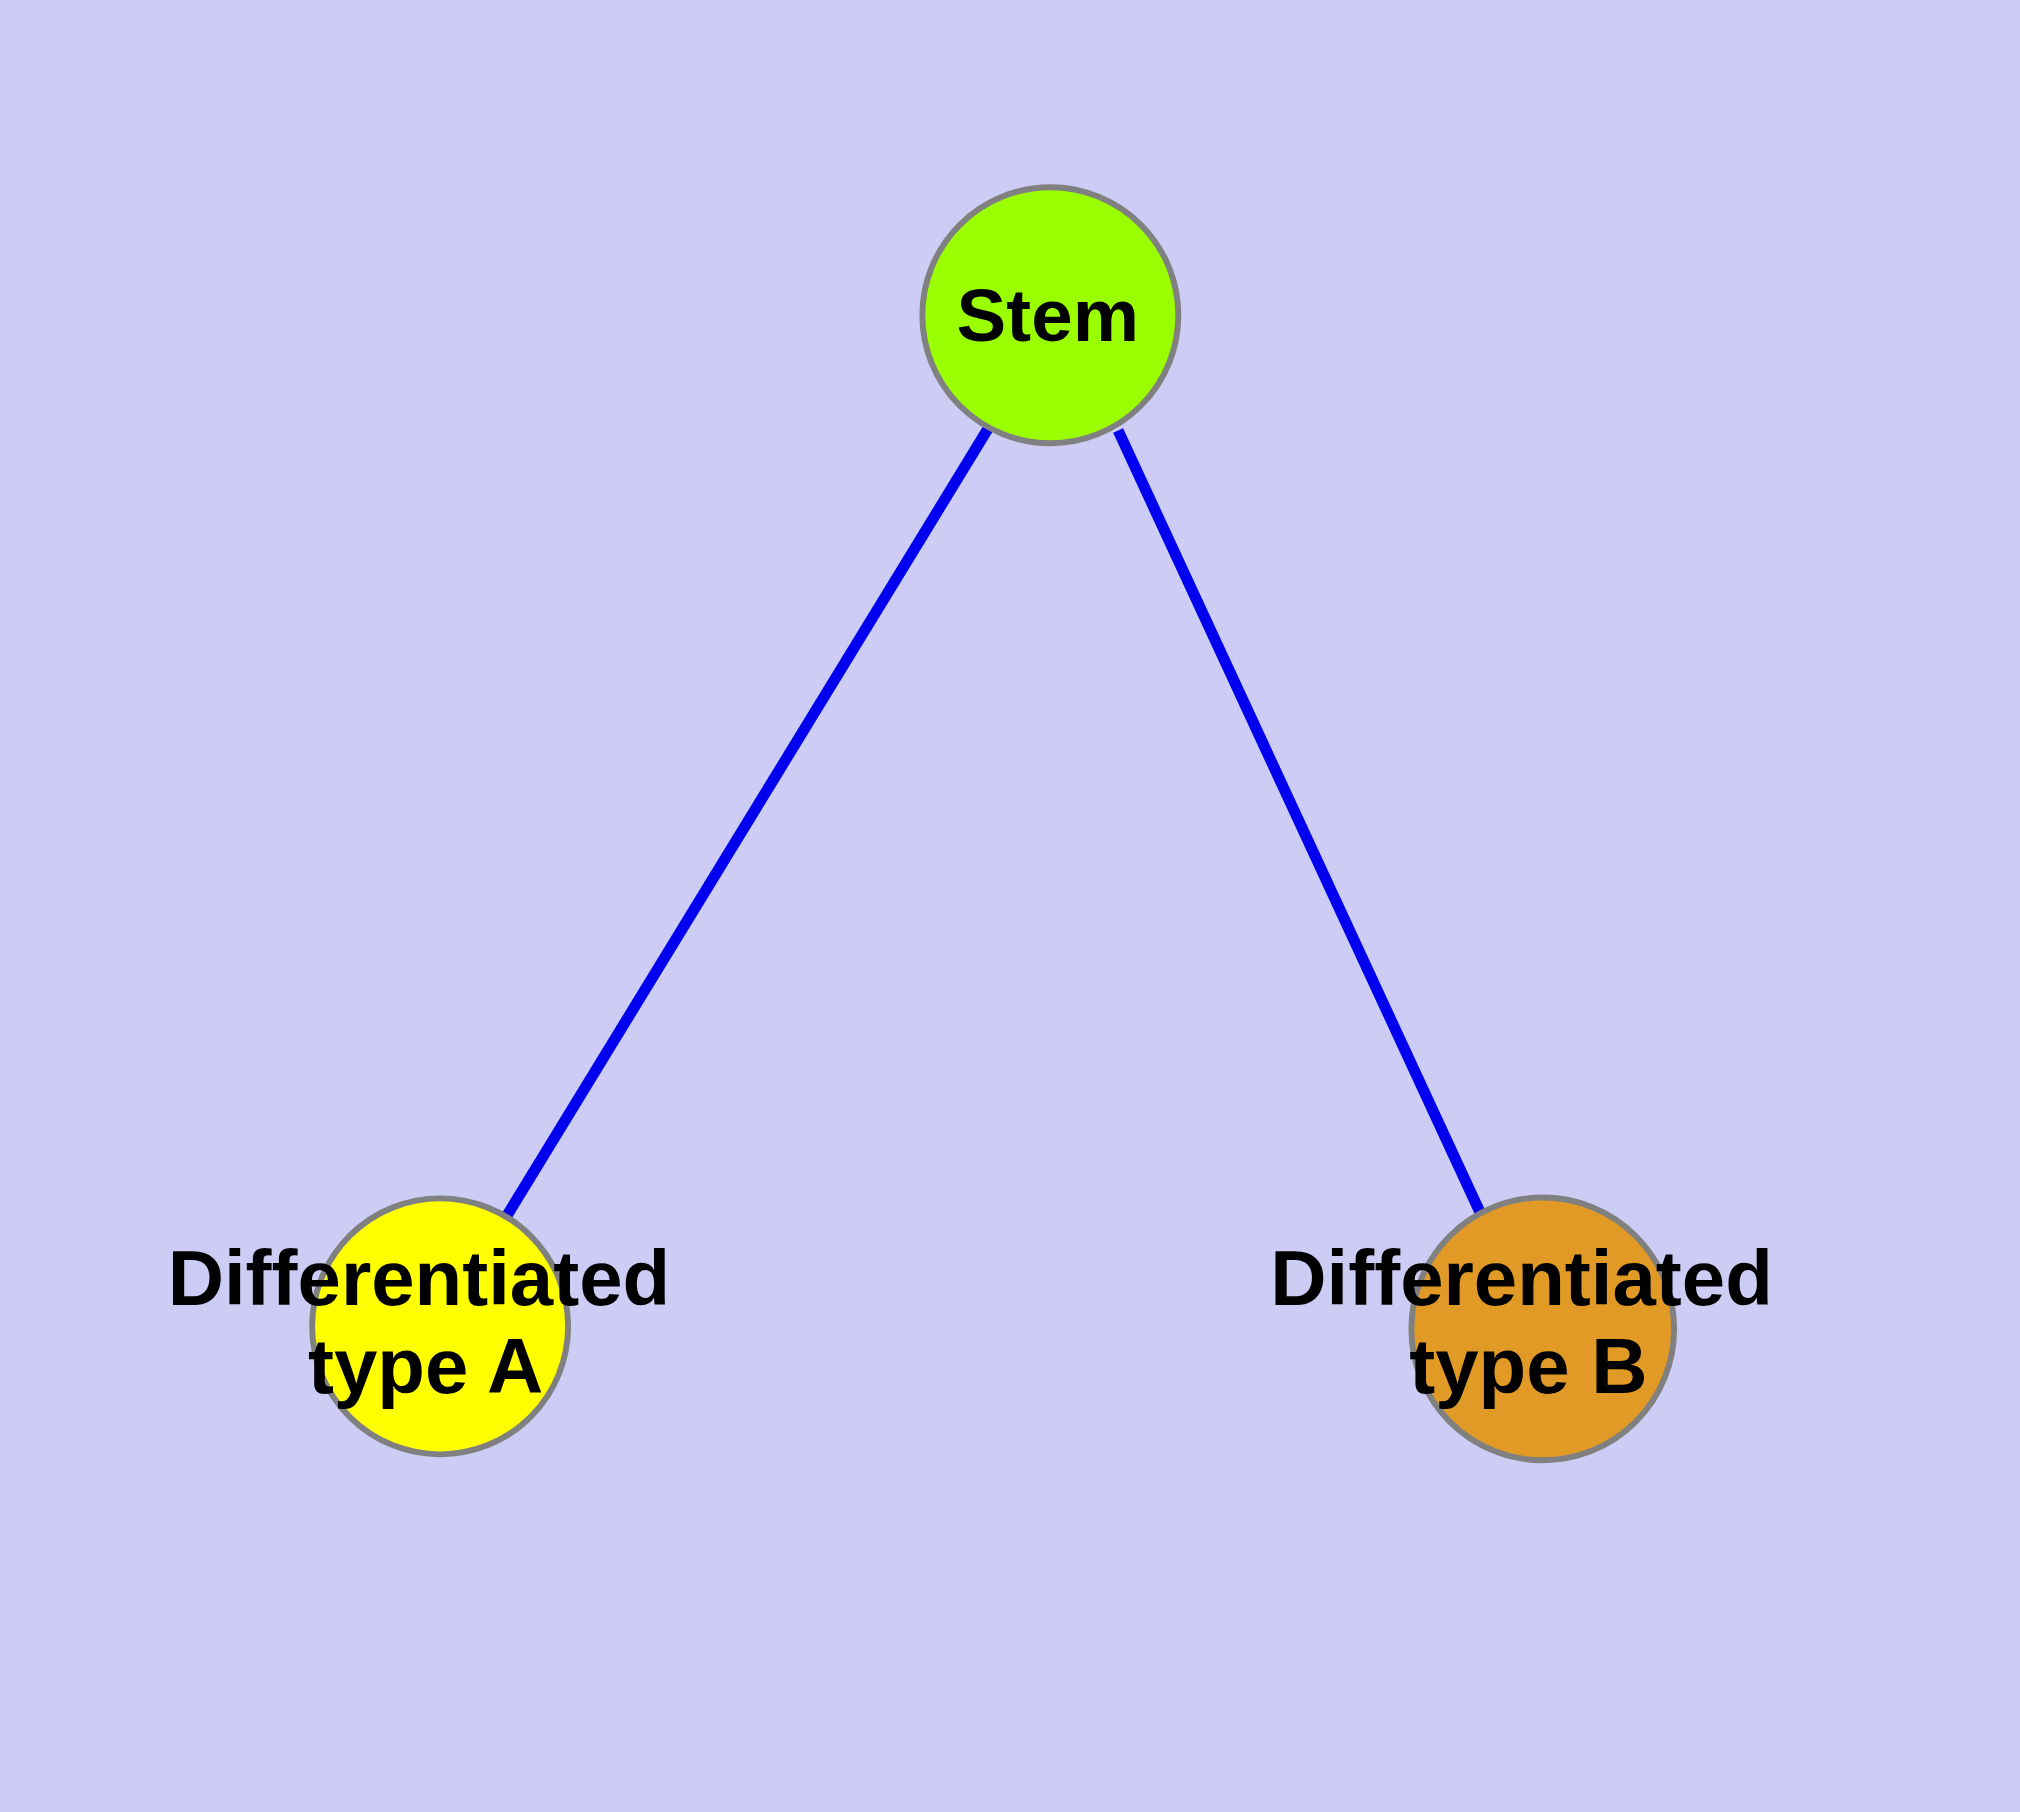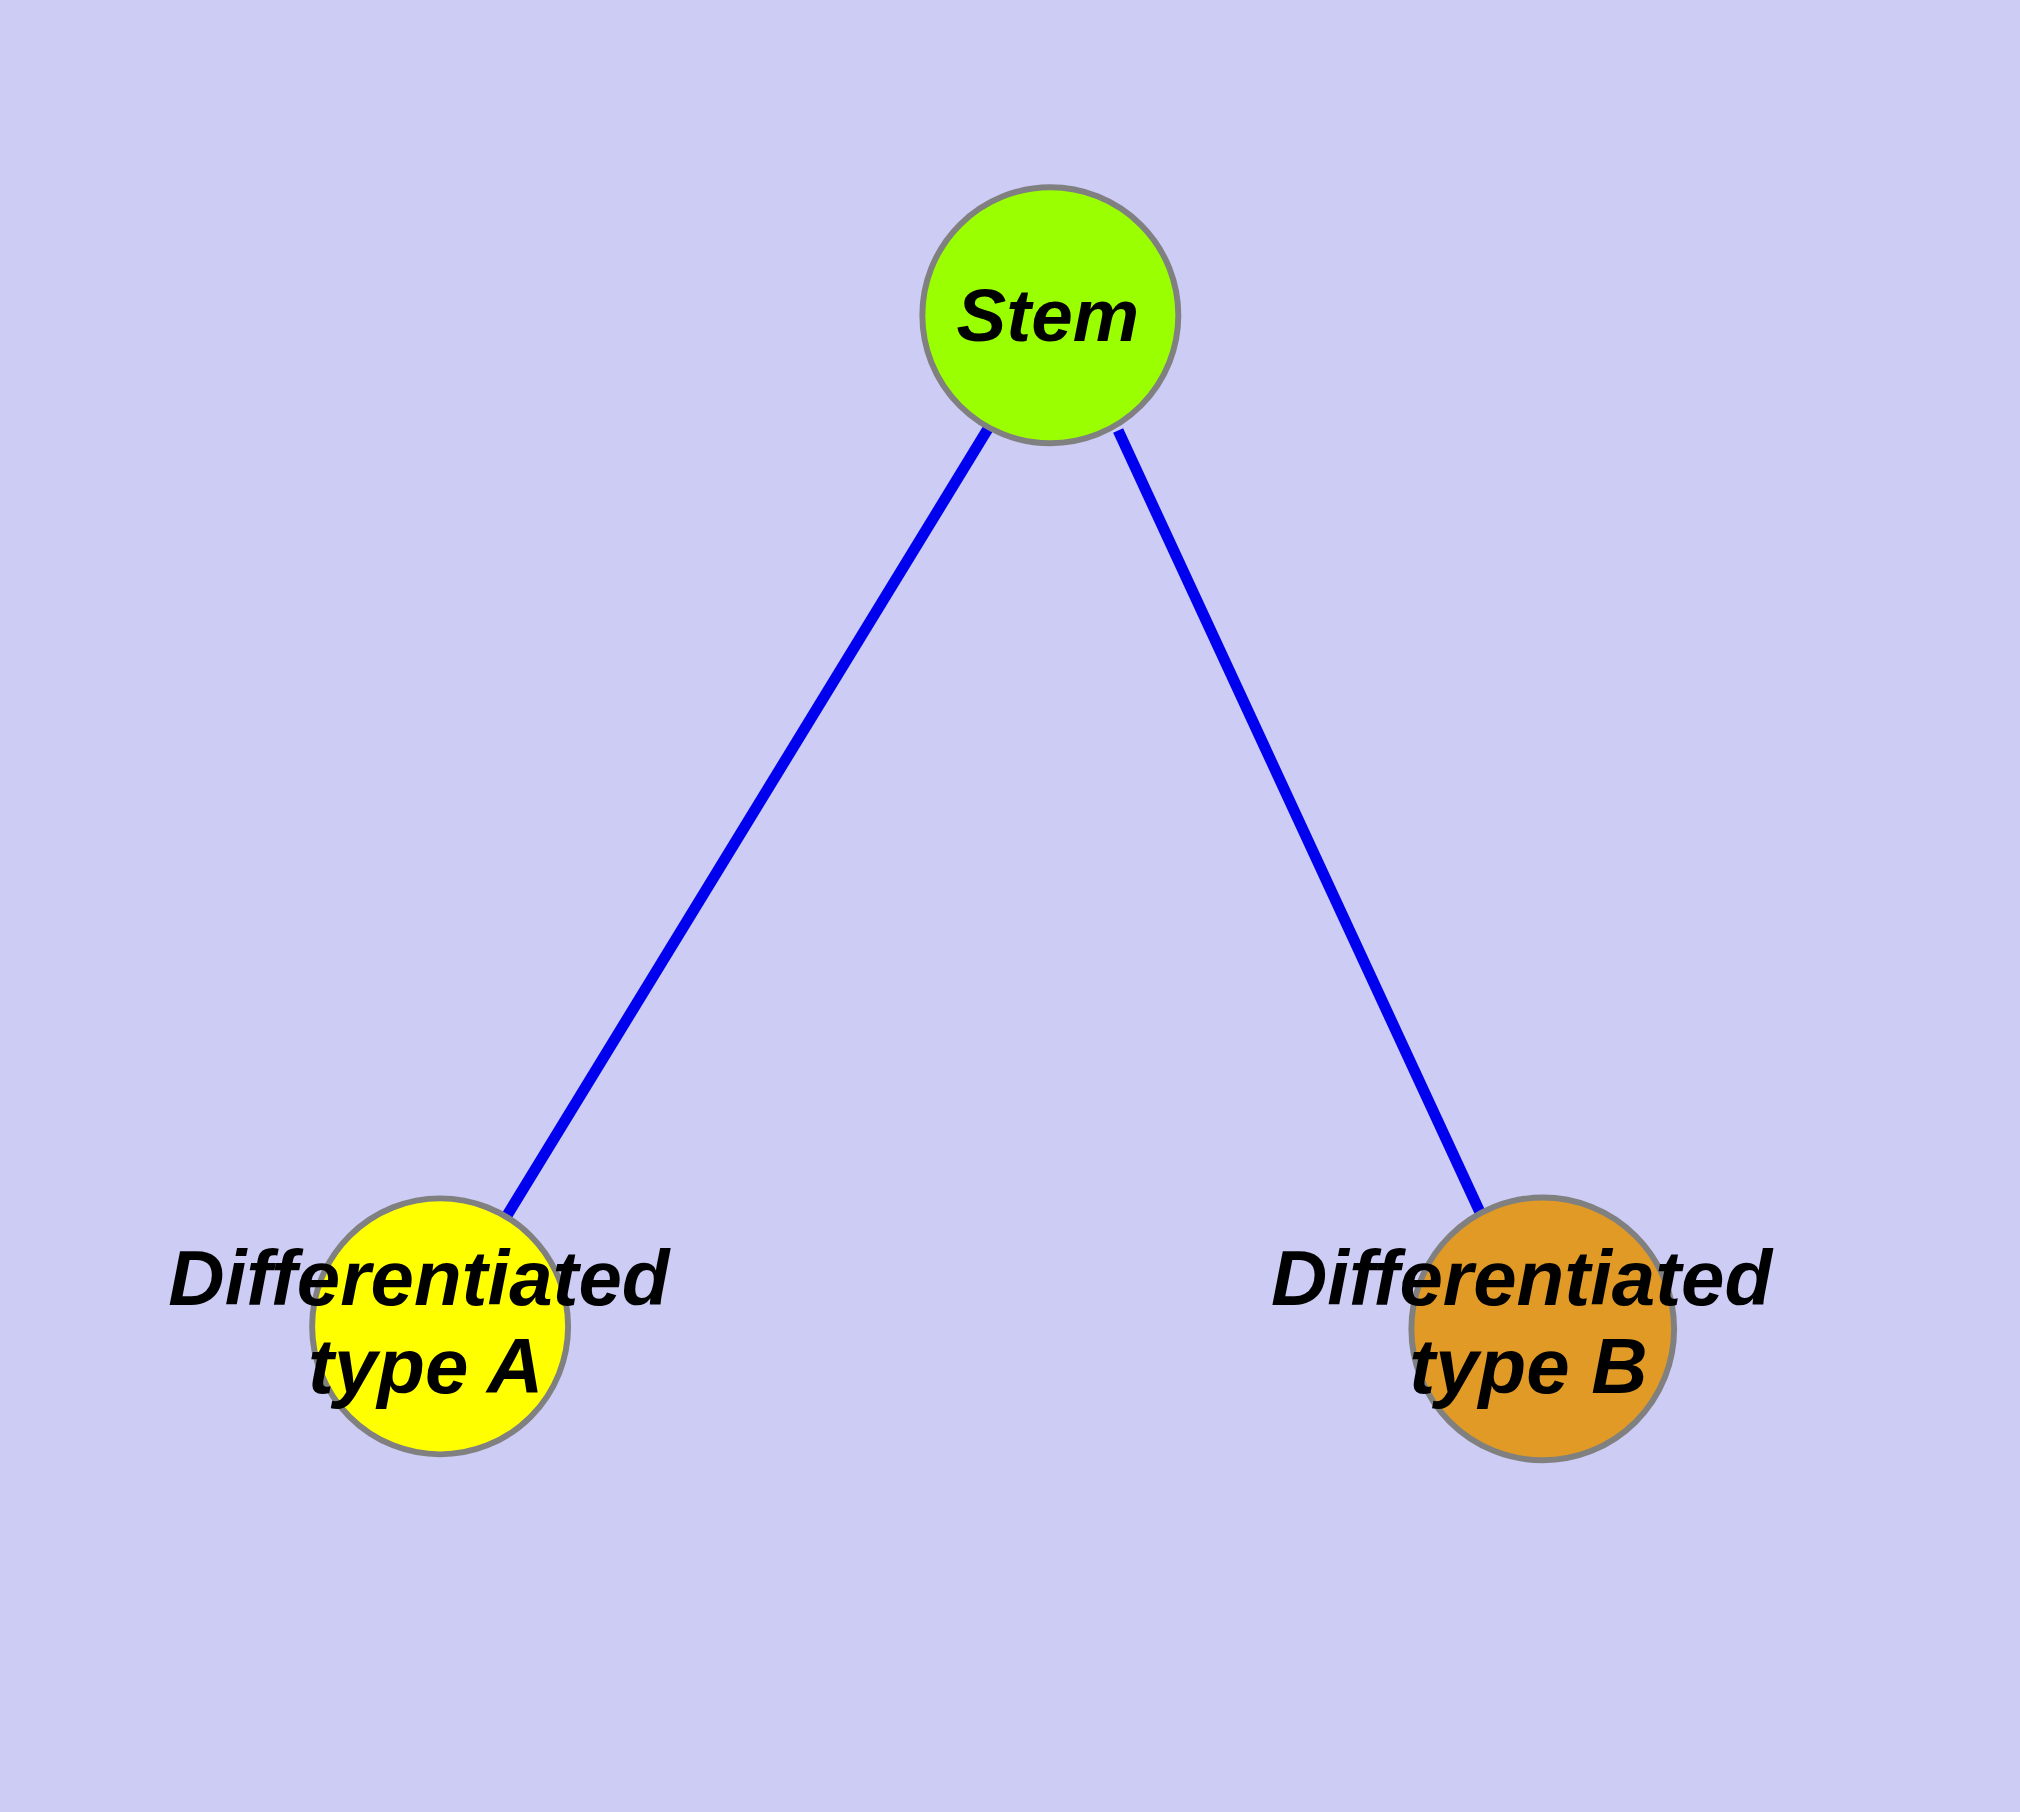--- a/index.html
+++ b/index.html
@@ -10,21 +10,20 @@
   }
   body {
     font-family: "Liberation Sans", sans-serif;
   }
   #canvas-wrap {
     position: relative;
     width: 2021px;
     height: 1812px;
     overflow: hidden;
     background: #ccccf5;
-    font-style: italic;
   }
   #graph-svg {
     position: absolute;
     top: 0;
     left: 0;
     width: 2021px;
     height: 1812px;
     display: block;
   }
   .node-circle {

